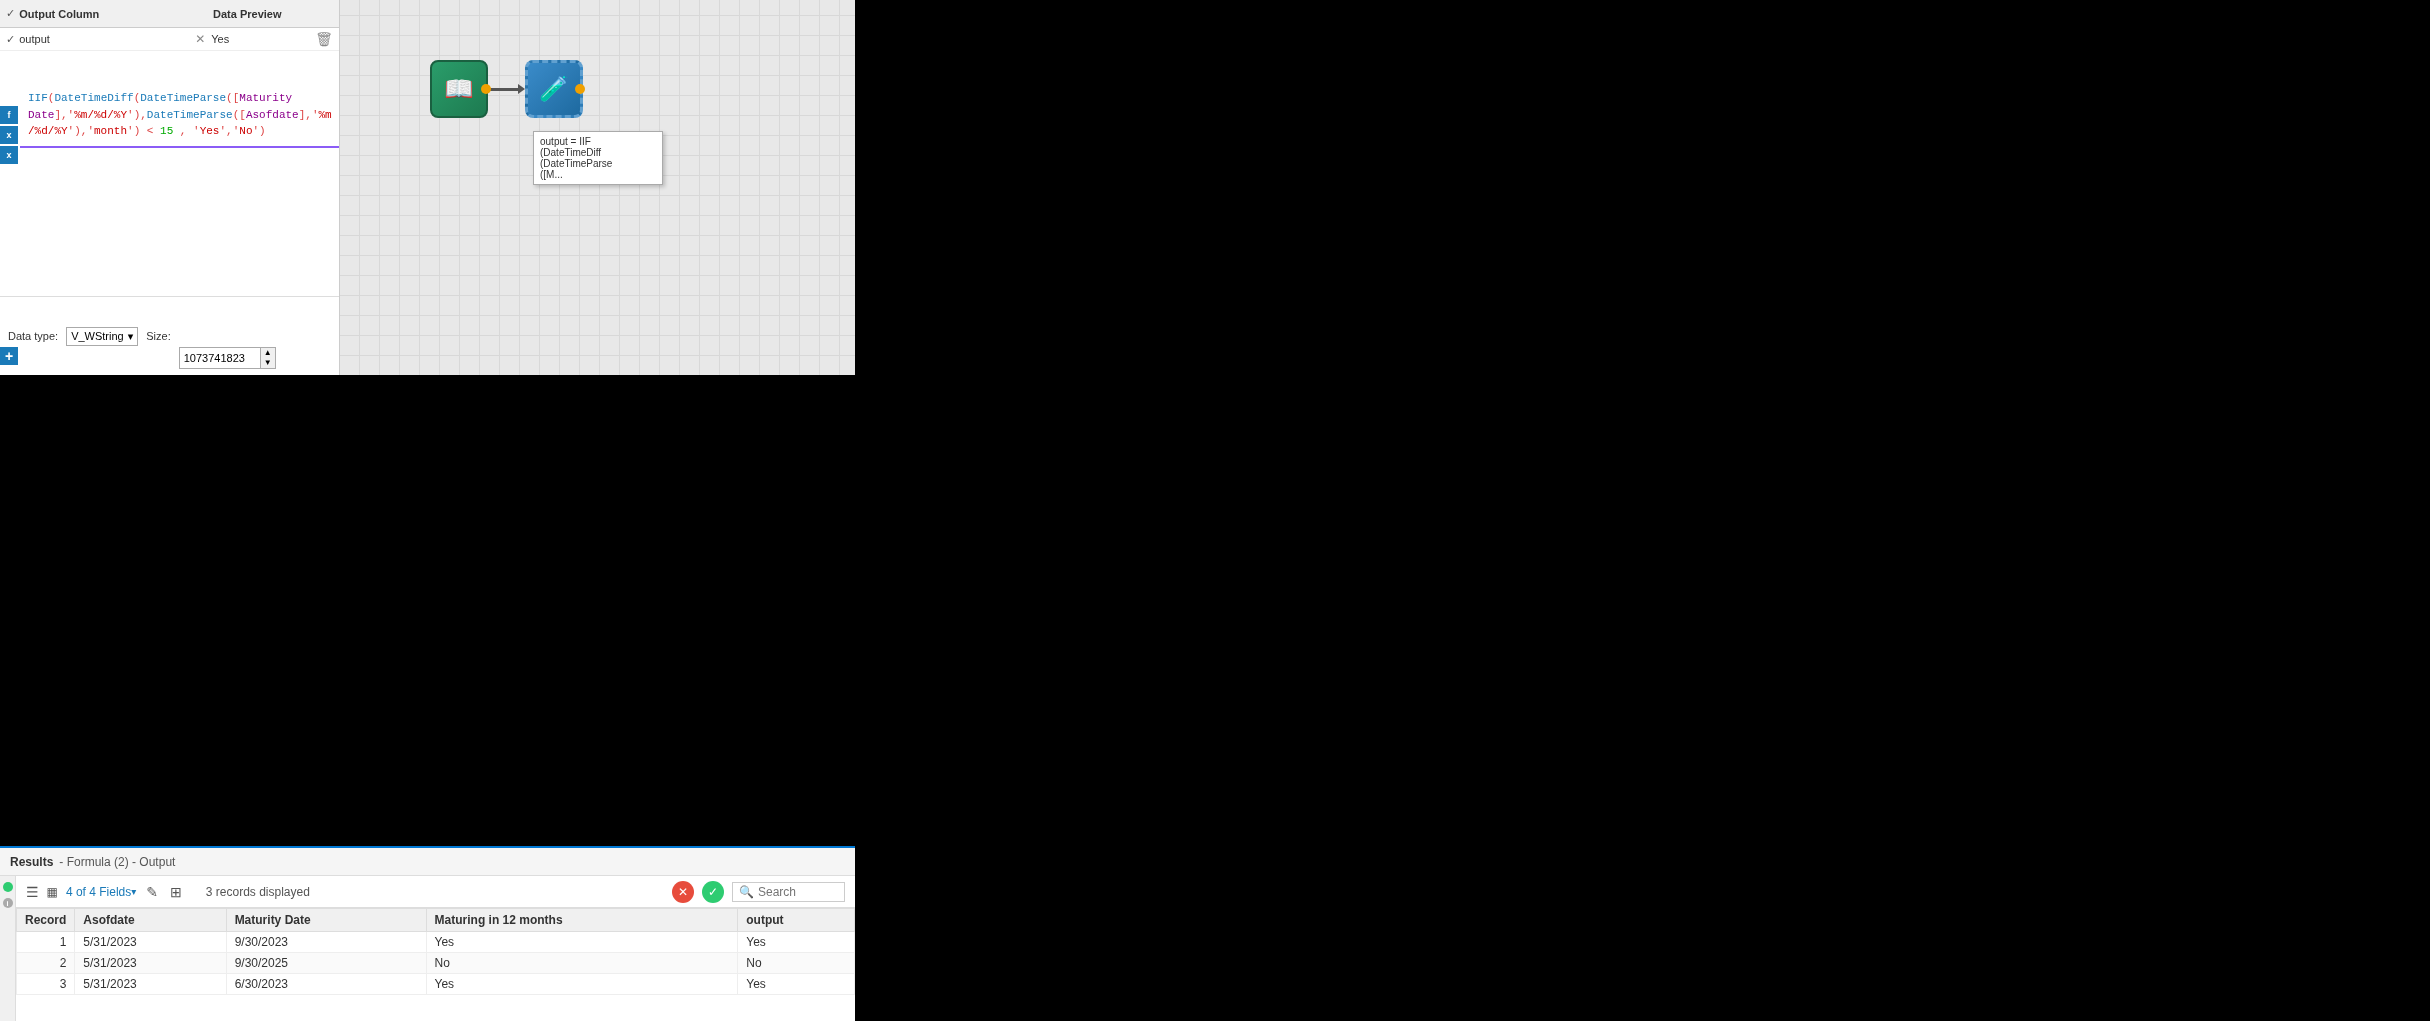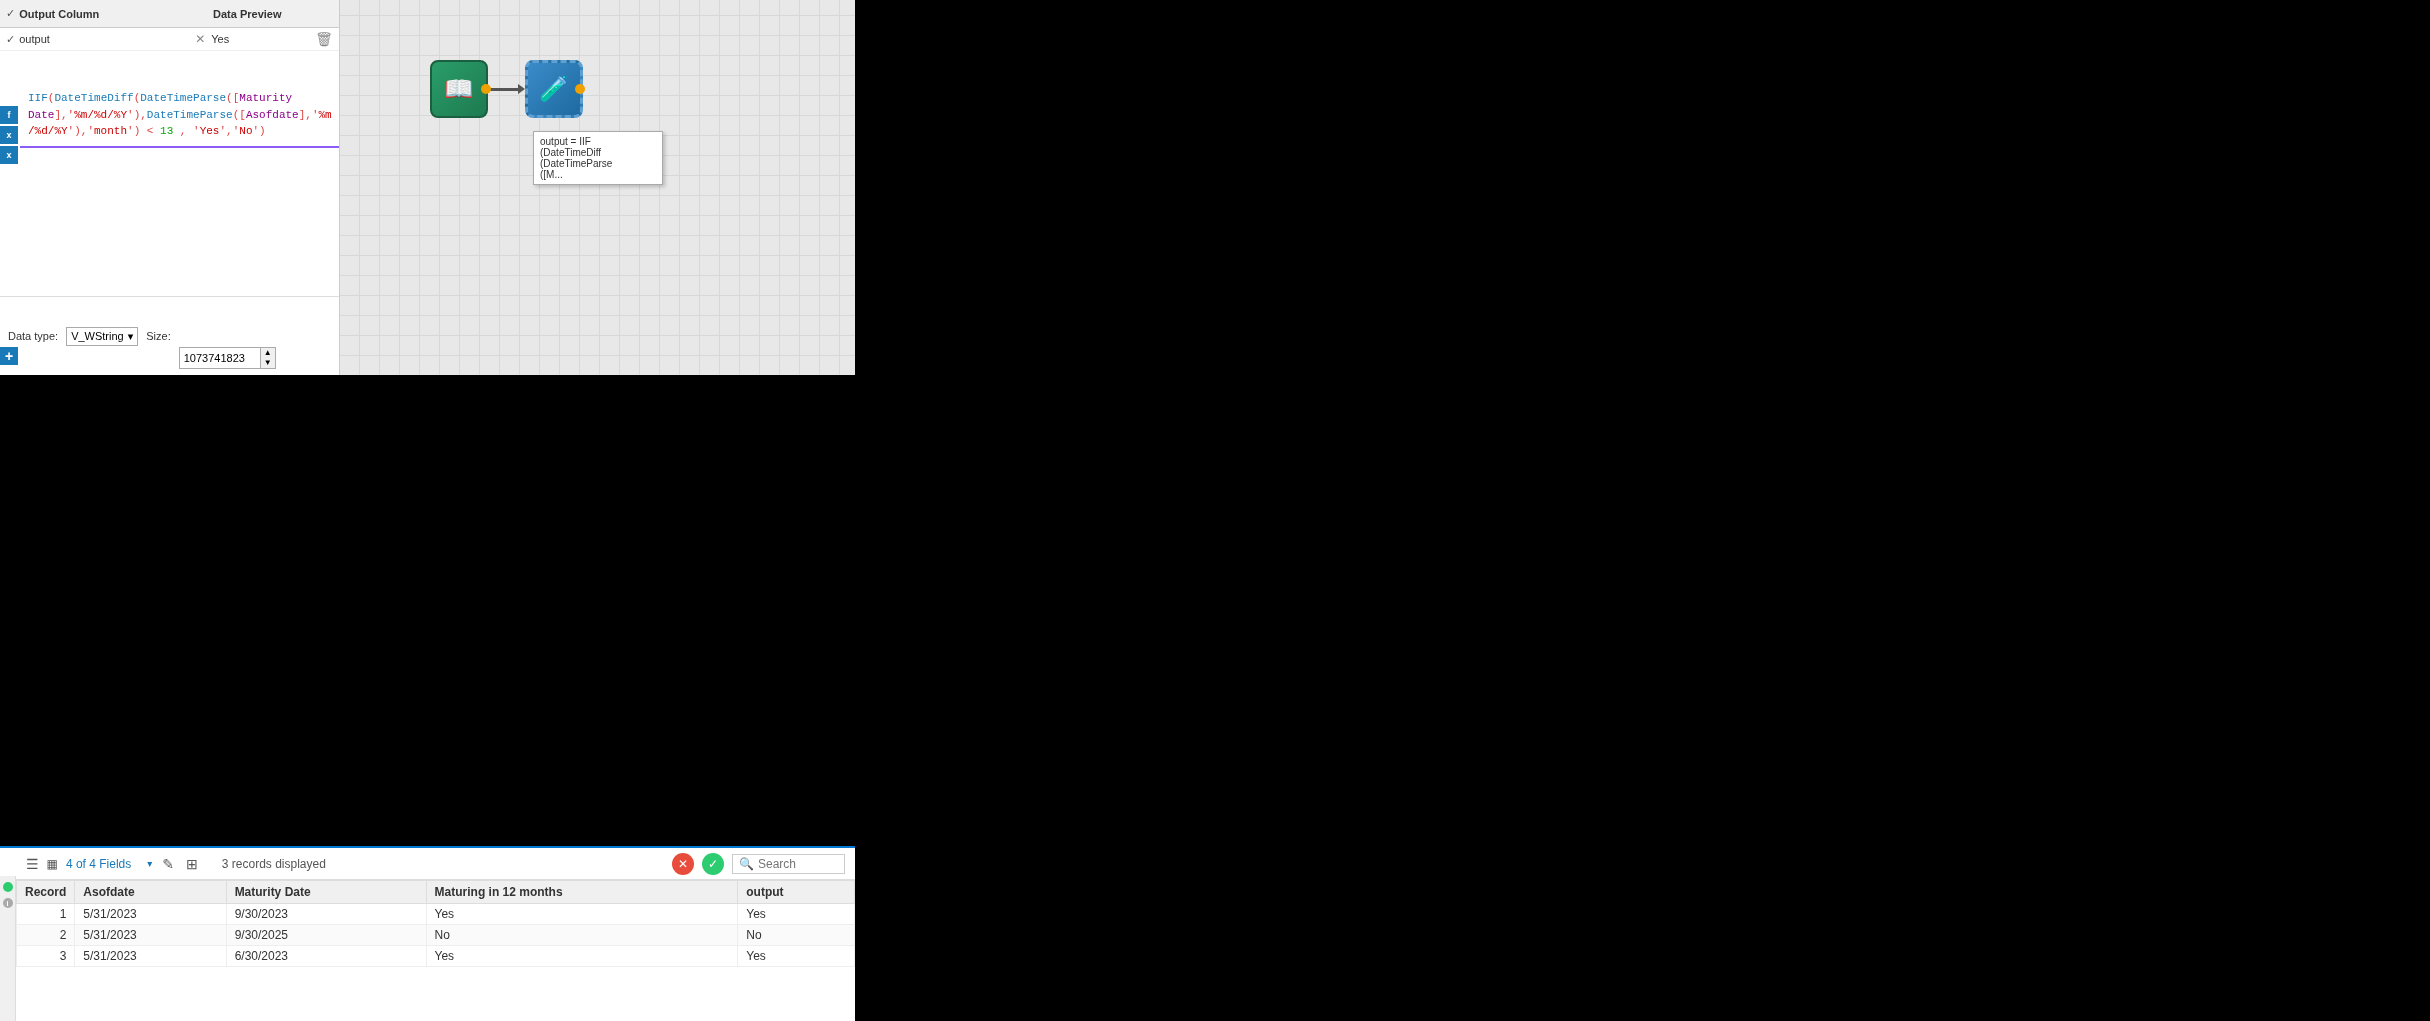--- a/index.html
+++ b/index.html
@@ -356,21 +356,21 @@
       align-items: center;
       padding: 4px 10px;
       gap: 8px;
       border-bottom: 1px solid #ddd;
       height: 32px;
     }
 
     .fields-badge {
       display: flex;
       align-items: center;
-      gap: 16px;
+      gap: 0;
       font-size: 12px;
       color: #1a7ab8;
       cursor: pointer;
     }
 
     .badge-arrow {
       font-size: 10px;
       color: #1a7ab8;
     }
 
@@ -540,21 +540,21 @@
     <div style="position: relative; padding-left: 20px;">
       <div class="side-icons">
         <div class="side-icon fx">f</div>
         <div class="side-icon" style="background:#1a7ab8; font-size:9px;">x</div>
         <div class="side-icon" style="background:#1a7ab8; font-size:9px;">x</div>
       </div>
 
       <div class="formula-editor">
         <span style="color:#1a7ab8;">IIF</span>(<span style="color:#1a7ab8;">DateTimeDiff</span>(<span style="color:#1a7ab8;">DateTimeParse</span>([<span style="color:#8b008b;">Maturity
 Date</span>],'<span style="color:#c00;">%m/%d/%Y</span>'),<span style="color:#1a7ab8;">DateTimeParse</span>([<span style="color:#8b008b;">Asofdate</span>],'<span style="color:#c00;">%m
-/%d/%Y</span>'),'<span style="color:#c00;">month</span>') &lt; <span style="color:#0a0;">13</span> , '<span style="color:#c00;">Yes</span>','<span style="color:#c00;">No</span>')</div>
+/%d/%Y</span>'),'<span style="color:#c00;">month</span>') &lt; <span style="color:#0a0;">15</span> , '<span style="color:#c00;">Yes</span>','<span style="color:#c00;">No</span>')</div>
     </div>
 
     <div class="data-type-row">
       <span class="data-type-label">Data type:</span>
       <div class="data-type-select">
         <span>V_WString</span>
         <span>▾</span>
       </div>
       <span class="size-label">Size:</span>
       <div class="size-input-wrap">
@@ -594,20 +594,24 @@
           <div>(DateTimeParse</div>
           <div>([M...</div>
         </div>
       </div>
     </div>
   </div>
 </div>
 
 <div class="results-panel">
 
+  <div class="results-header">
+    <span class="results-title">Results</span>
+    <span class="results-subtitle">- Formula (2) - Output</span>
+  </div>
 
   <div class="results-left-strip">
     <div class="dot-green"></div>
     <div class="dot-info">i</div>
   </div>
 
   <div class="results-toolbar" style="margin-left: 16px;">
     <span style="font-size: 14px; color: #555;">☰</span>
     <span style="font-size: 12px; color: #555;">▦</span>
     <div class="fields-badge">

